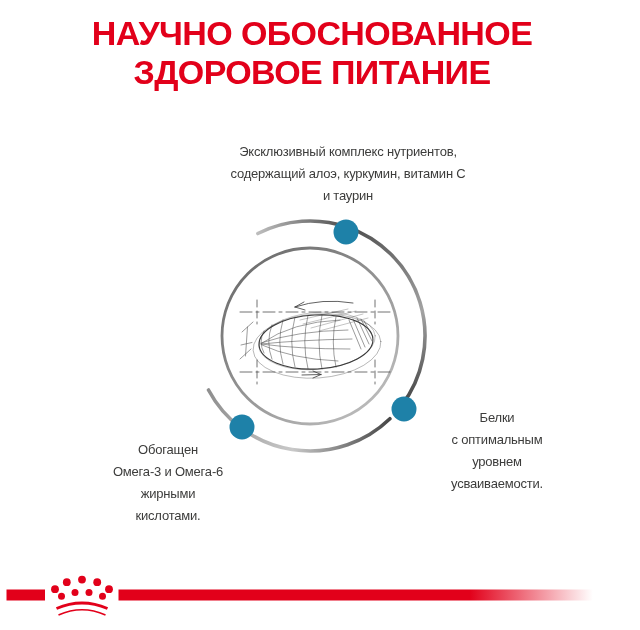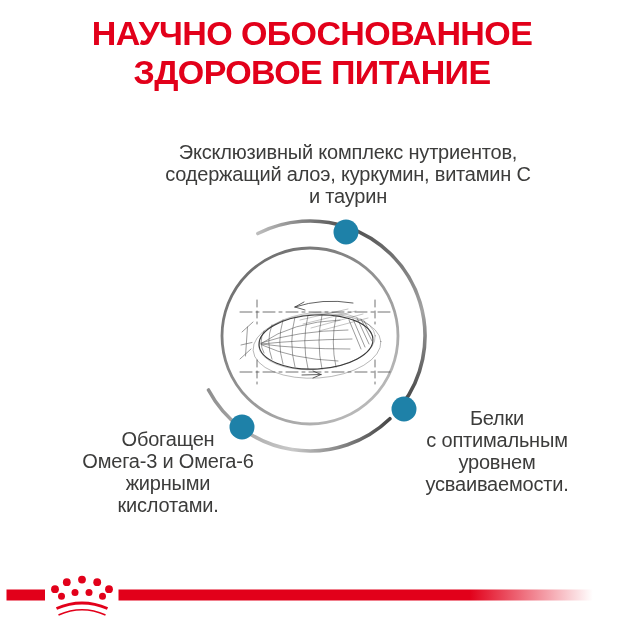--- a/index.html
+++ b/index.html
@@ -12,25 +12,25 @@
   .title{
     position:absolute;left:312px;top:14px;transform:translateX(-50%);
     width:640px;text-align:center;white-space:pre-line;
     color:var(--brand-red,#E2001A);
     font-size:34px;line-height:39px;font-weight:bold;letter-spacing:-0.6px;
   }
   .callout{
     position:absolute;transform:translateX(-50%);
     text-align:center;white-space:pre-line;
     color:var(--text-dark,#3C3C3B);
-    font-size:20px;line-height:22px;letter-spacing:-0.2px;
+    font-size:13px;line-height:22px;letter-spacing:-0.2px;
   }
   .callout.nutrients{left:348px;top:141px;width:420px;}
   .callout.proteins{left:497px;top:407px;width:220px;text-align:center;}
-  .callout.omega{left:168px;top:428px;width:220px;}
+  .callout.omega{left:168px;top:439px;width:220px;}
   svg{display:block;}
 </style>
 </head>
 <body>
 
 <svg class="layer" viewBox="0 0 640 630" aria-hidden="true">
   <defs>
     <linearGradient id="gInner" gradientUnits="userSpaceOnUse" x1="245" y1="255" x2="385" y2="420">
       <stop offset="0" stop-color="#6b6b6b"></stop>
       <stop offset="0.55" stop-color="#9a9a9a"></stop>

